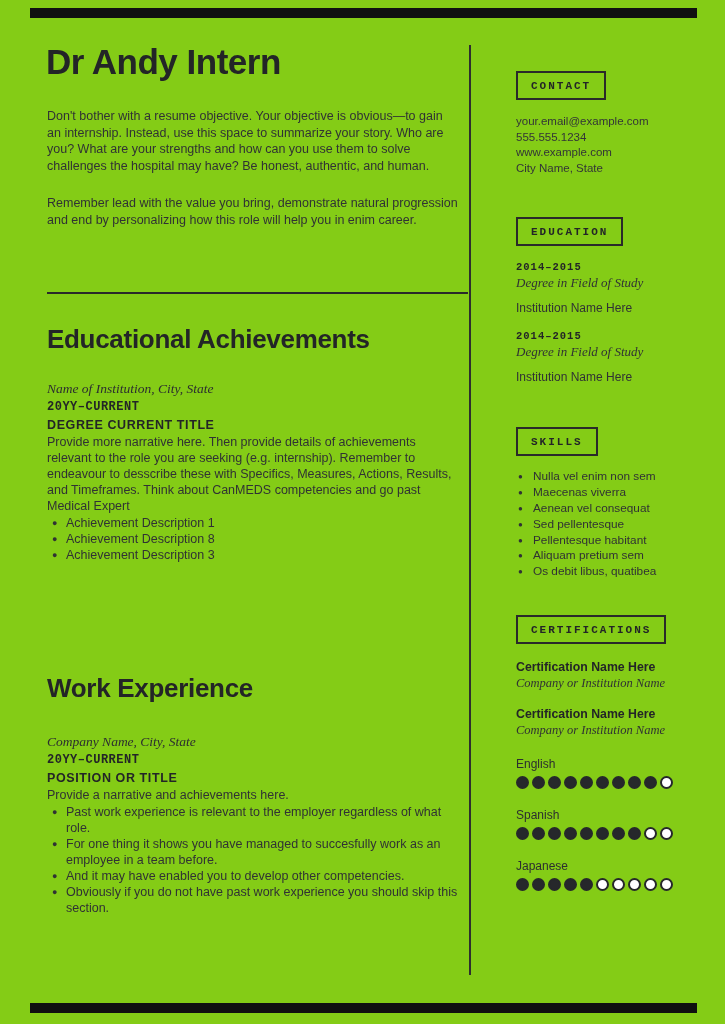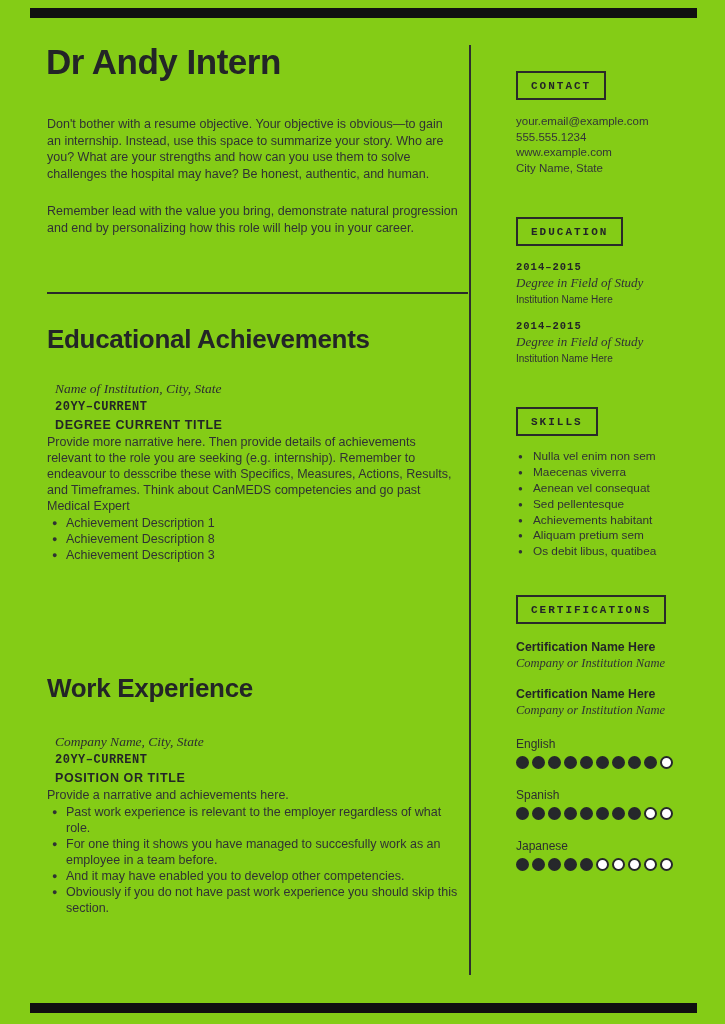--- a/index.html
+++ b/index.html
@@ -9,28 +9,28 @@
     margin:0 auto;
   }
   .top-bar,.bottom-bar{position:absolute;left:30px;width:667px;height:10px;background:#101010;}
   .top-bar{top:8px}
   .bottom-bar{top:1003px}
   .divider{position:absolute;left:469px;top:45px;width:2px;height:930px;background:#2e2e2e;}
 
   
   .name{position:absolute;left:46px;top:42px;font-size:35px;font-weight:bold;
     color:#232527;letter-spacing:-0.5px;margin:0;}
-  .summary{position:absolute;left:47px;top:116px;width:412px;}
+  .summary{position:absolute;left:47px;top:108px;width:412px;}
   .summary p{margin:0 0 21px;font-size:12.5px;line-height:16.5px;}
   .rule{position:absolute;left:47px;top:292px;width:421px;border-top:2px solid #2a2a2a;}
   .section{position:absolute;left:47px;width:414px;}
   .section-edu{top:324px;}
   .section-work{top:673px;}
   .section h2{margin:0;font-size:26px;font-weight:bold;color:#232527;letter-spacing:-0.3px;}
-  .entry-head{margin-top:26px;margin-left:8px;}
+  .entry-head{margin-top:26px;}
   .serif-italic{font-family:"Liberation Serif",serif;font-style:italic;font-size:13.5px;color:#2c2e30;}
   .mono-dates{font-family:"Liberation Mono",monospace;font-weight:bold;font-size:12px;
     letter-spacing:0.5px;color:#232527;margin-top:3px;}
   .entry-title{font-size:12.5px;font-weight:bold;letter-spacing:0.6px;color:#232527;margin-top:4px;}
   .narrative{font-size:12.5px;line-height:16px;margin-top:2px;}
   ul.main-list{list-style:none;margin:1px 0 0;padding:0;}
   ul.main-list li{position:relative;padding-left:19px;font-size:12.5px;line-height:16px;}
   ul.main-list li .b{position:absolute;left:5px;top:0;font-size:9px;}
 
   
@@ -38,21 +38,21 @@
   .side-box{display:inline-block;border:2px solid #2a2a2a;padding:7px 13px 6px;
     font-family:"Liberation Mono",monospace;font-weight:bold;font-size:11px;
     letter-spacing:2px;color:#232527;white-space:nowrap;margin-top:24px;}
   .contact-lines{margin-top:14px;font-size:11.5px;line-height:15.6px;color:#333537;}
   .box-edu{margin-top:41px;}
   .side-edu-entry{margin-top:15px;}
   .side-edu-entry .dates{font-family:"Liberation Mono",monospace;font-weight:bold;
     font-size:10.5px;letter-spacing:1px;color:#232527;}
   .side-edu-entry .degree{font-family:"Liberation Serif",serif;font-style:italic;
     font-size:13px;margin-top:2px;}
-  .side-edu-entry .inst{font-size:10px;margin-top:3px;}
+  .side-edu-entry .inst{font-size:12px;margin-top:10px;}
   .box-skills{margin-top:43px;}
   ul.skills-list{list-style:none;margin:13px 0 0;padding:0;}
   ul.skills-list li{position:relative;padding-left:17px;font-size:11.8px;line-height:15.8px;}
   ul.skills-list li .b{position:absolute;left:2px;top:0;font-size:8px;}
   .box-certs{margin-top:35px;}
   .cert-entry{margin-top:16px;}
   .cert-entry .cname{font-size:12.3px;font-weight:bold;color:#232527;}
   .cert-entry .ccompany{font-family:"Liberation Serif",serif;font-style:italic;
     font-size:12.5px;margin-top:2px;}
   .box-langs{margin-top:35px;}
@@ -69,21 +69,21 @@
 <div class="page">
 
   <div class="top-bar"></div>
   <div class="divider"></div>
   <div class="bottom-bar"></div>
 
   <h1 class="name">Dr Andy Intern</h1>
 
   <div class="summary">
     <p>Don't bother with a resume objective. Your objective is obvious—to gain an internship. Instead, use this space to summarize your story. Who are you? What are your strengths and how can you use them to solve challenges the hospital may have? Be honest, authentic, and human.</p>
-    <p>Remember lead with the value you bring, demonstrate natural progression and end by personalizing how this role will help you in your career.</p>
+    <p>Remember lead with the value you bring, demonstrate natural progression and end by personalizing how this role will help you in enim career.</p>
   </div>
 
   <div class="rule"></div>
 
   <div class="section section-edu">
     <h2>Educational Achievements</h2>
     <div class="entry-head">
       <div class="serif-italic">Name of Institution, City, State</div>
       <div class="mono-dates">20YY–CURRENT</div>
       <div class="entry-title">DEGREE CURRENT TITLE</div>
@@ -133,21 +133,21 @@
       <div class="degree">Degree in Field of Study</div>
       <div class="inst">Institution Name Here</div>
     </div>
 
     <div class="side-box box-skills">SKILLS</div>
     <ul class="skills-list">
       <li><span class="b">●</span><span>Nulla vel enim non sem</span></li>
       <li><span class="b">●</span><span>Maecenas viverra</span></li>
       <li><span class="b">●</span><span>Aenean vel consequat</span></li>
       <li><span class="b">●</span><span>Sed pellentesque</span></li>
-      <li><span class="b">●</span><span>Achievements habitant</span></li>
+      <li><span class="b">●</span><span>Pellentesque habitant</span></li>
       <li><span class="b">●</span><span>Aliquam pretium sem</span></li>
       <li><span class="b">●</span><span>Os debit libus, quatibea</span></li>
     </ul>
 
     <div class="side-box box-certs">CERTIFICATIONS</div>
     <div class="cert-entry">
       <div class="cname">Certification Name Here</div>
       <div class="ccompany">Company or Institution Name</div>
     </div>
     <div class="cert-entry">

